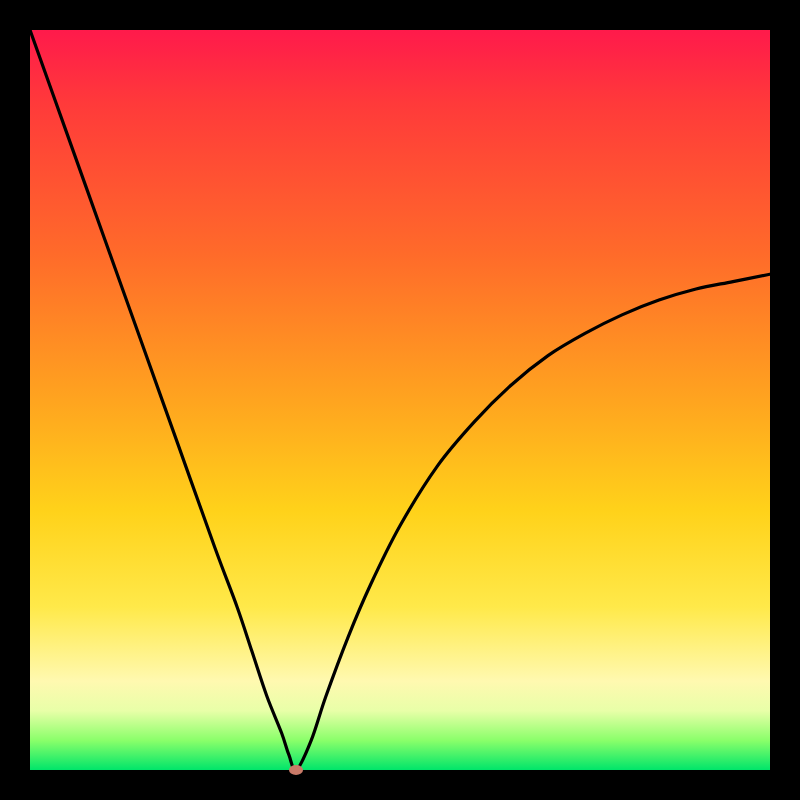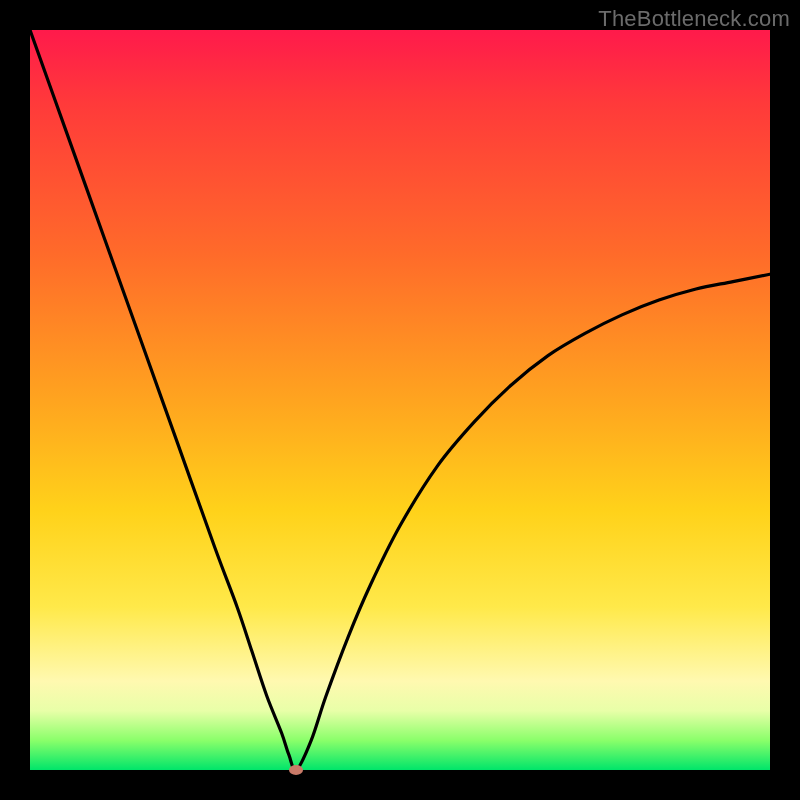--- a/index.html
+++ b/index.html
@@ -62,20 +62,19 @@
     background: #c97a68;
     border-radius: 50%;
     transform: translate(-50%, -50%);
     pointer-events: none;
   }
 </style>
 </head>
 <body>
 
 <div class="outer">
-  <div class="credit">TheBottleneck.com</div>
   <div class="plot">
     <svg class="curve" viewBox="0 0 740 740" preserveAspectRatio="none">
       <path id="curve-path" d="M 0.00 0.00 C 6.17 17.27, 24.67 69.07, 37.00 103.60 C 49.33 138.13, 61.67 172.67, 74.00 207.20 C 86.33 241.73, 98.67 276.27, 111.00 310.80 C 123.33 345.33, 135.67 379.87, 148.00 414.40 C 160.33 448.93, 175.13 490.87, 185.00 518.00 C 194.87 545.13, 201.03 559.93, 207.20 577.20 C 213.37 594.47, 217.07 606.80, 222.00 621.60 C 226.93 636.40, 231.87 652.43, 236.80 666.00 C 241.73 679.57, 247.90 693.13, 251.60 703.00 C 255.30 712.87, 256.53 719.03, 259.00 725.20 C 261.47 731.37, 262.70 742.47, 266.40 740.00 C 270.10 737.53, 276.27 722.73, 281.20 710.40 C 286.13 698.07, 289.83 683.27, 296.00 666.00 C 302.17 648.73, 310.80 625.30, 318.20 606.80 C 325.60 588.30, 331.77 573.50, 340.40 555.00 C 349.03 536.50, 358.90 515.53, 370.00 495.80 C 381.10 476.07, 394.67 453.87, 407.00 436.60 C 419.33 419.33, 431.67 405.77, 444.00 392.20 C 456.33 378.63, 468.67 366.30, 481.00 355.20 C 493.33 344.10, 505.67 334.23, 518.00 325.60 C 530.33 316.97, 542.67 310.18, 555.00 303.40 C 567.33 296.62, 579.67 290.45, 592.00 284.90 C 604.33 279.35, 616.67 274.42, 629.00 270.10 C 641.33 265.78, 653.67 262.08, 666.00 259.00 C 678.33 255.92, 690.67 254.07, 703.00 251.60 C 715.33 249.13, 733.83 245.43, 740.00 244.20" fill="none" stroke="#000000" stroke-width="3.2" stroke-linejoin="round" stroke-linecap="round"></path>
     </svg>
     <div class="marker" id="min-marker" style="left: 266.4px; top: 740px; background: rgb(201, 122, 104);"></div>
   </div>
 </div>
 
 </body></html>

